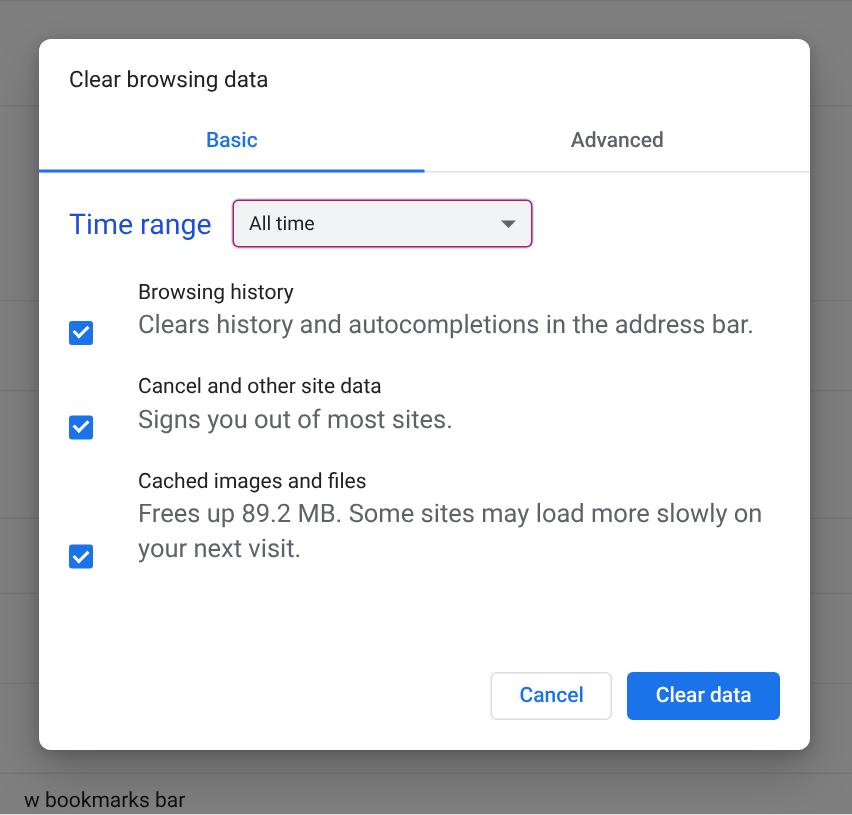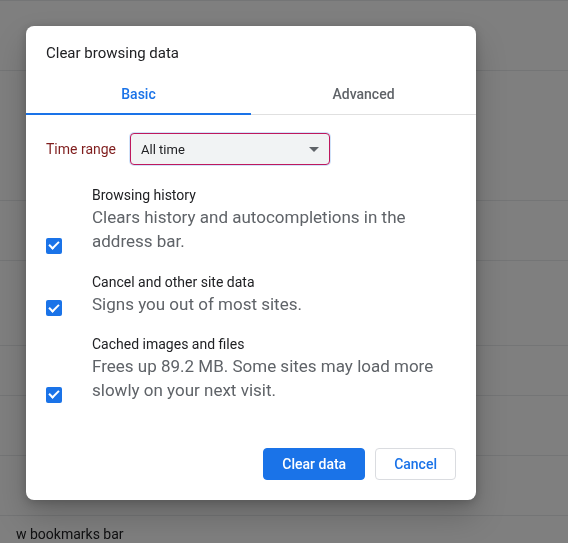--- a/index.html
+++ b/index.html
@@ -8,21 +8,21 @@
 
   
   .bg { position: absolute; inset: 0; background: #fff; filter: brightness(1); }
   .bg-row { position: absolute; left: 0; right: 0; height: 50px; border-top: 1px solid #e8eaed; color: #202124; font-size: 14px; padding: 10px 16px; }
   .overlay { position: absolute; inset: 0; background: rgba(0,0,0,0.5); }
 
   .dialog {
     position: absolute;
     left: 26px;
     top: 26px;
-    width: 450px;
+    width: 514px;
     height: 474px;
     background: #fff;
     border-radius: 8px;
     box-shadow: 0 2px 10px rgba(0,0,0,0.2), 0 16px 32px rgba(0,0,0,0.2);
     display: flex;
     flex-direction: column;
   }
   .dialog-title {
     font-size: 15px;
     color: #202124;
@@ -56,22 +56,22 @@
     padding: 18px 20px 0 20px;
     flex: 1;
   }
   .timerange-row {
     display: flex;
     align-items: center;
     gap: 14px;
     margin-bottom: 22px;
   }
   .timerange-label {
-    font-size: 14px;
-    color: #7f1d1d;
+    font-size: 19px;
+    color: #1d4ed8;
   }
   .select {
     width: 200px;
     height: 32px;
     border: 1px solid #be185d;
     border-radius: 4px;
     background: #f1f3f4;
     display: flex;
     align-items: center;
     justify-content: space-between;
@@ -206,17 +206,17 @@
       <div class="checkbox"></div>
       <div class="opt-text">
         <div class="opt-title">Cached images and files</div>
         <div class="opt-desc">Frees up 89.2 MB. Some sites may load more slowly on your next visit.</div>
       </div>
     </div>
 
   </div>
 
   <div class="footer">
+    <div class="btn btn-secondary">Cancel</div>
     <div class="btn btn-primary">Clear data</div>
-    <div class="btn btn-secondary">Cancel</div>
   </div>
 
 </div>
 
 </body></html>

